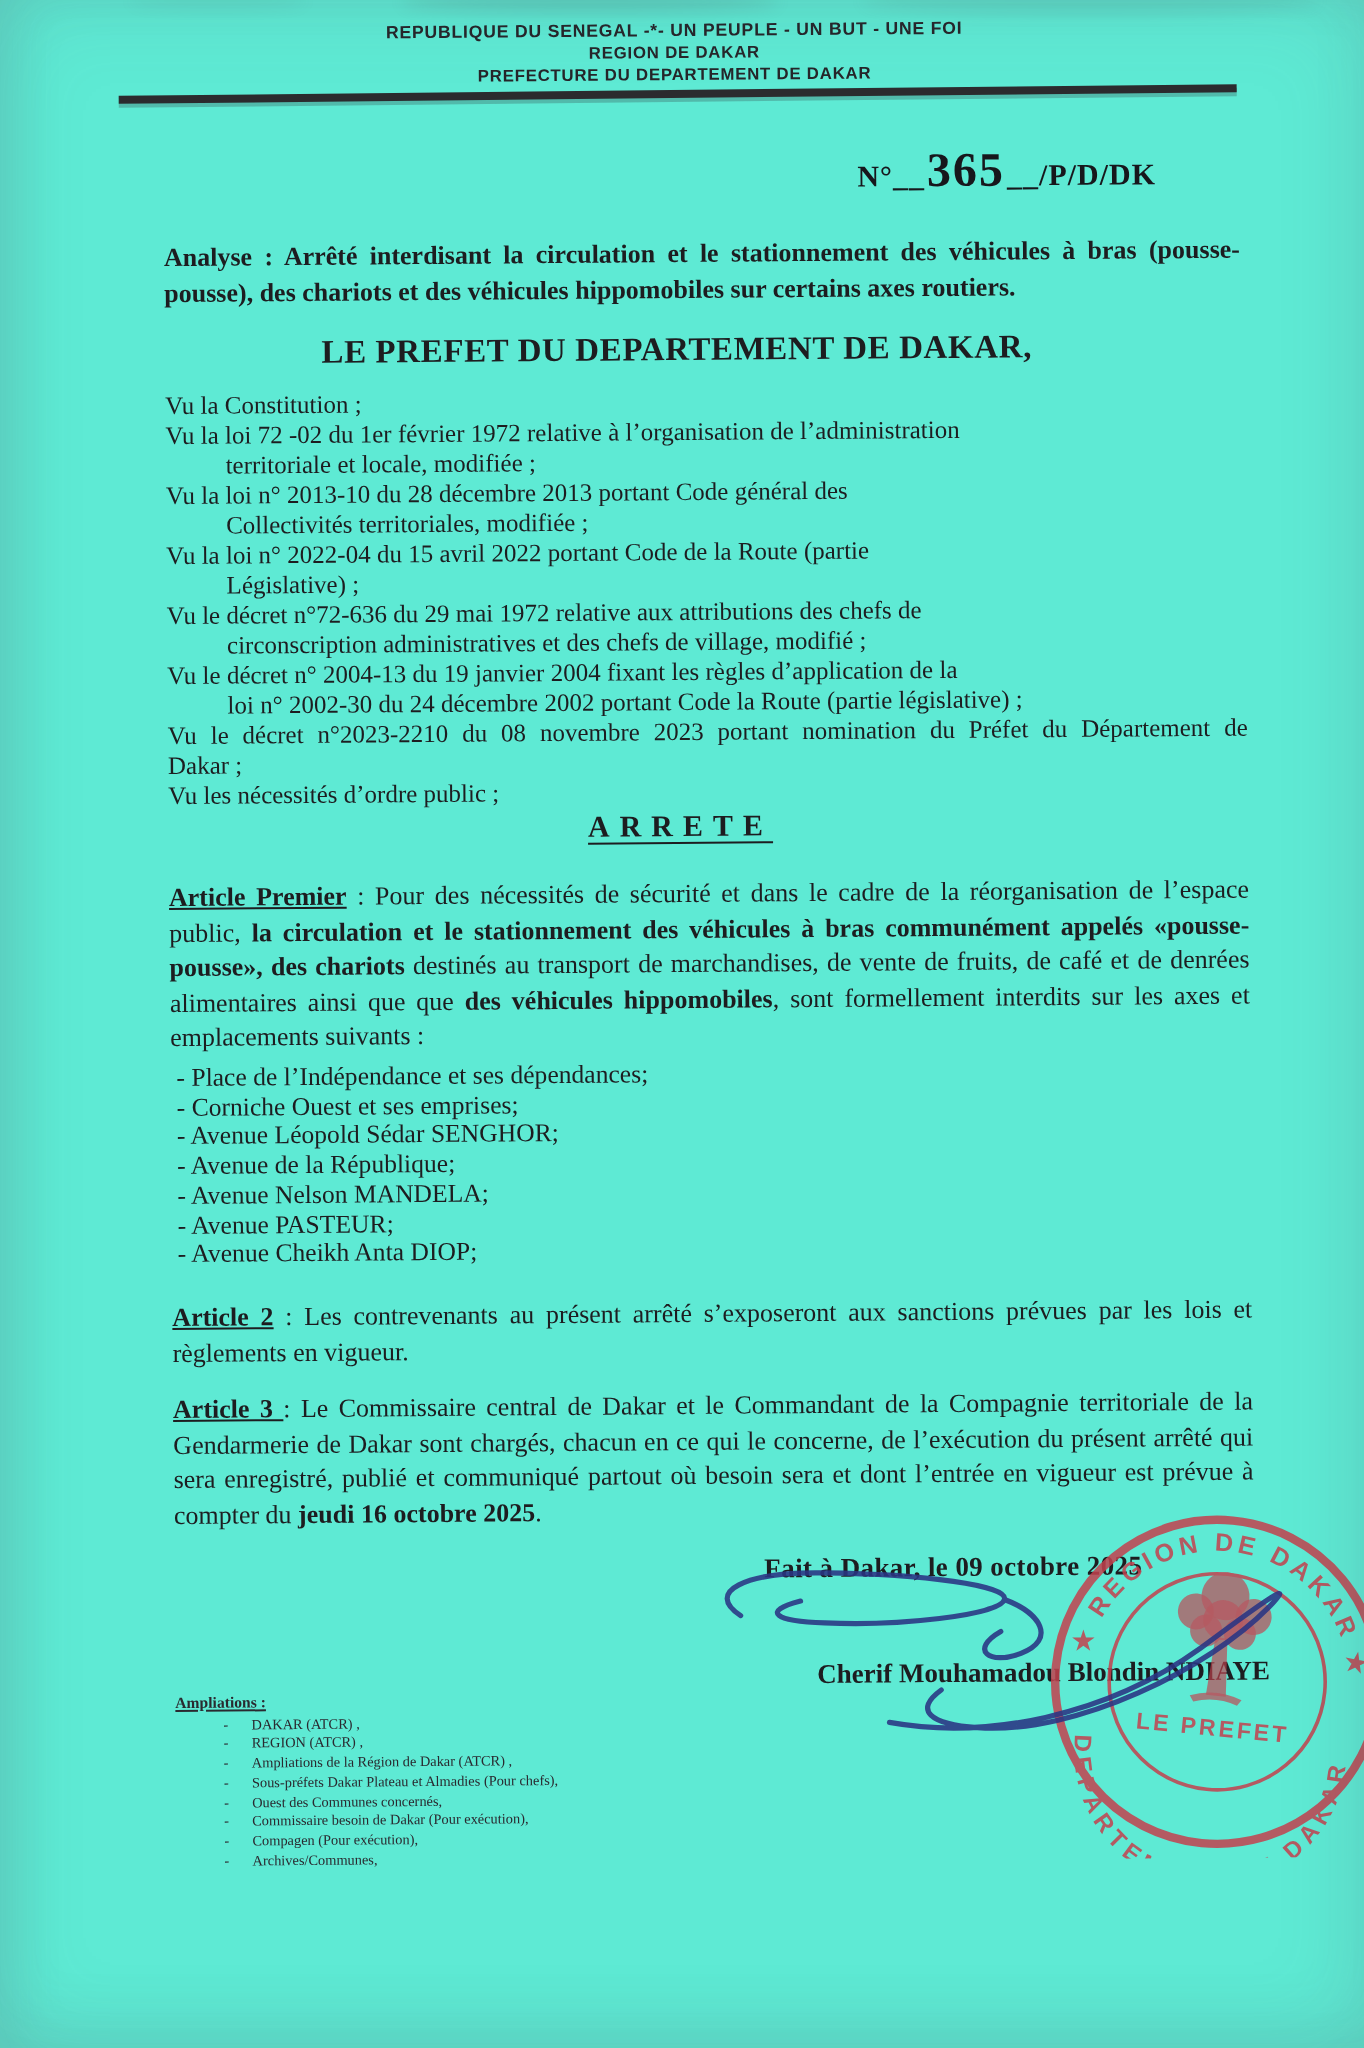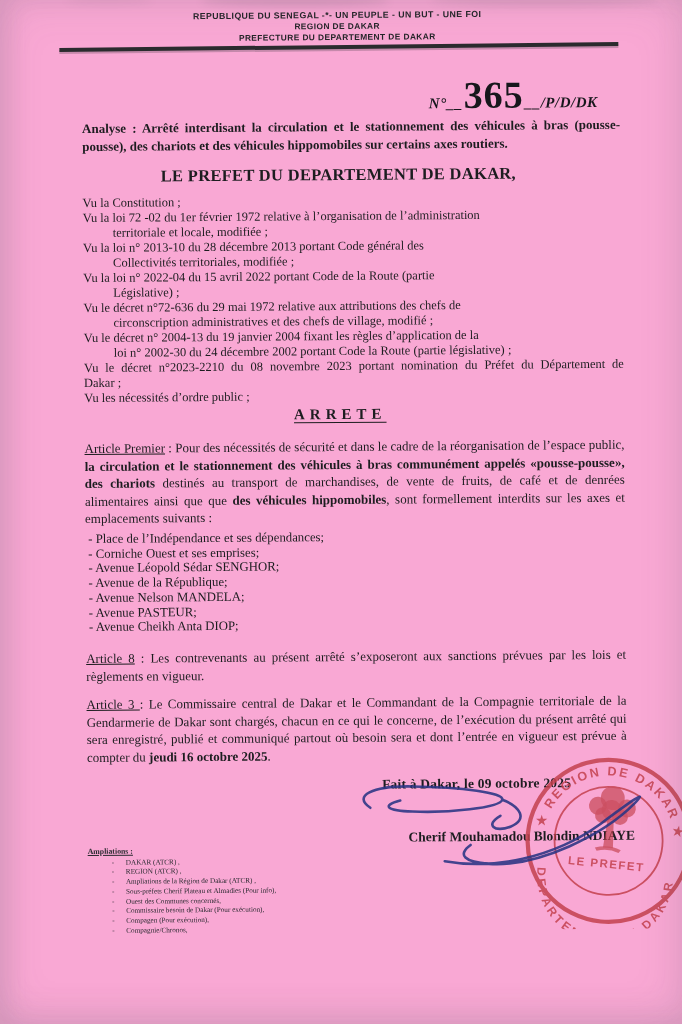--- a/index.html
+++ b/index.html
@@ -1,18 +1,18 @@
 <!DOCTYPE html>
 <html lang="fr"><head>
 <meta charset="utf-8">
 <style>
   html,body{margin:0;padding:0;background:#e9e9ea;}
   .page{
     position:relative;width:682px;height:1024px;margin:0 auto;overflow:hidden;
-    background:#f9a8d4;
+    background:#5eead4;
     font-family:"Liberation Serif","DejaVu Serif",serif;
     color:#1d1d20;
   }
   .page::after{
     content:"";position:absolute;inset:0;pointer-events:none;
     box-shadow:inset 0 0 46px rgba(90,95,105,.14), inset 12px 0 22px rgba(90,95,105,.08), inset 0 -14px 30px rgba(90,95,105,.07);
   }
   .tilt{position:absolute;inset:0;transform:rotate(-0.45deg);}
   .smudge{position:absolute;background:#4a4d55;filter:blur(4px);border-radius:50%;pointer-events:none;}
   .smudge.s1{left:200px;top:-4px;width:190px;height:10px;opacity:.16;}
@@ -22,40 +22,40 @@
   .letterhead{position:absolute;top:10px;left:0;width:100%;text-align:center;
     font-family:"Liberation Sans","DejaVu Sans",sans-serif;font-weight:bold;color:#26262a;}
   .letterhead .lh1{font-size:8.8px;letter-spacing:.4px;}
   .letterhead .lh2{font-size:8.4px;letter-spacing:.4px;margin-top:1px;}
   .letterhead .lh3{font-size:8.4px;letter-spacing:.4px;margin-top:1px;}
 
   .rule{position:absolute;top:45px;left:63px;width:559px;height:4px;background:#2b2b2e;
     transform:rotate(-0.15deg);box-shadow:0 2px 0 rgba(43,43,46,.25);}
 
   .ref{position:absolute;top:74px;left:432px;display:flex;align-items:baseline;font-weight:bold;color:#17171c;}
-  .ref .pfx,.ref .sfx{font-size:15px;letter-spacing:.5px;font-style:italic;}
-  .ref .num{font-size:38px;letter-spacing:1px;margin:0 1px;}
+  .ref .pfx,.ref .sfx{font-size:15px;letter-spacing:.5px;}
+  .ref .num{font-size:24px;letter-spacing:1px;margin:0 1px;}
 
   .analyse{position:absolute;top:118px;left:85px;width:538px;margin:0;
     font-size:13px;line-height:17.5px;font-weight:bold;text-align:justify;}
   .analyse .lbl{}
 
   .doc-title{position:absolute;top:165px;left:0;width:100%;margin:0;text-align:center;
     font-size:16.5px;font-weight:bold;letter-spacing:.3px;}
 
   .visas{position:absolute;top:194px;left:85px;width:540px;font-size:12.5px;line-height:15px;}
   .visas .vline{white-space:nowrap;}
   .visas .indent{padding-left:30px;}
   .visas .stretch{white-space:normal;text-align:justify;text-align-last:justify;}
 
   .arrete{position:absolute;top:406px;left:0;width:100%;margin:0;text-align:center;
     font-size:15px;font-weight:bold;letter-spacing:5px;text-decoration:underline;text-underline-offset:3px;}
 
   .para{position:absolute;left:85px;width:540px;margin:0;font-size:13px;line-height:17.6px;text-align:justify;}
-  .para .art-label{font-weight:normal;text-decoration:underline;}
+  .para .art-label{font-weight:bold;text-decoration:underline;}
   .para b{font-weight:bold;}
   .art1{top:438px;}
   .art2{top:648px;}
   .art3{top:694px;}
 
   .locations{position:absolute;top:530px;left:88px;font-size:12.8px;line-height:14.7px;}
 
   .sig-date{position:absolute;top:777px;left:380px;font-size:13.5px;font-weight:bold;letter-spacing:.2px;}
   .sig-name{position:absolute;top:830px;left:406px;font-size:13.5px;font-weight:bold;}
 
@@ -125,21 +125,21 @@
       <div>- Place de l’Indépendance et ses dépendances;</div>
       <div>- Corniche Ouest et ses emprises;</div>
       <div>- Avenue Léopold Sédar SENGHOR;</div>
       <div>- Avenue de la République;</div>
       <div>- Avenue Nelson MANDELA;</div>
       <div>- Avenue PASTEUR;</div>
       <div>- Avenue Cheikh Anta DIOP;</div>
     </div>
 
     <p class="para art2">
-      <span class="art-label">Article 8</span><span> : Les contrevenants au présent arrêté s’exposeront aux sanctions prévues par les lois et règlements en vigueur.</span>
+      <span class="art-label">Article 2</span><span> : Les contrevenants au présent arrêté s’exposeront aux sanctions prévues par les lois et règlements en vigueur.</span>
     </p>
 
     <p class="para art3">
       <span class="art-label">Article 3 </span><span>: Le Commissaire central de Dakar et le Commandant de la Compagnie territoriale de la Gendarmerie de Dakar sont chargés, chacun en ce qui le concerne, de l’exécution du présent arrêté qui sera enregistré, publié et communiqué partout où besoin sera et dont l’entrée en vigueur est prévue à compter du </span><b>jeudi 16 octobre 2025</b><span>.</span>
     </p>
 
     <div class="sig-date">Fait à Dakar, le 09 octobre 2025</div>
     <div class="sig-name">Cherif Mouhamadou Blondin NDIAYE</div>
 
     <svg class="stamp-svg" viewBox="0 0 176 176" aria-hidden="true">
@@ -181,30 +181,30 @@
       <div class="amp-row">
           <span>DAKAR (ATCR) ,</span>
         </div>
       <div class="amp-row">
           <span>REGION (ATCR) ,</span>
         </div>
       <div class="amp-row">
           <span>Ampliations de la Région de Dakar (ATCR) ,</span>
         </div>
       <div class="amp-row">
-          <span>Sous-préfets Cherif Plateau et Almadies (Pour info),</span>
+          <span>Sous-préfets Dakar Plateau et Almadies (Pour chefs),</span>
         </div>
       <div class="amp-row">
           <span>Ouest des Communes concernés,</span>
         </div>
       <div class="amp-row">
           <span>Commissaire besoin de Dakar (Pour exécution),</span>
         </div>
       <div class="amp-row">
           <span>Compagen (Pour exécution),</span>
         </div>
       <div class="amp-row">
-          <span>Compagnie/Chronos,</span>
+          <span>Archives/Communes,</span>
         </div>
     </div>
 
   </div>
 </div>
 
 </body></html>

